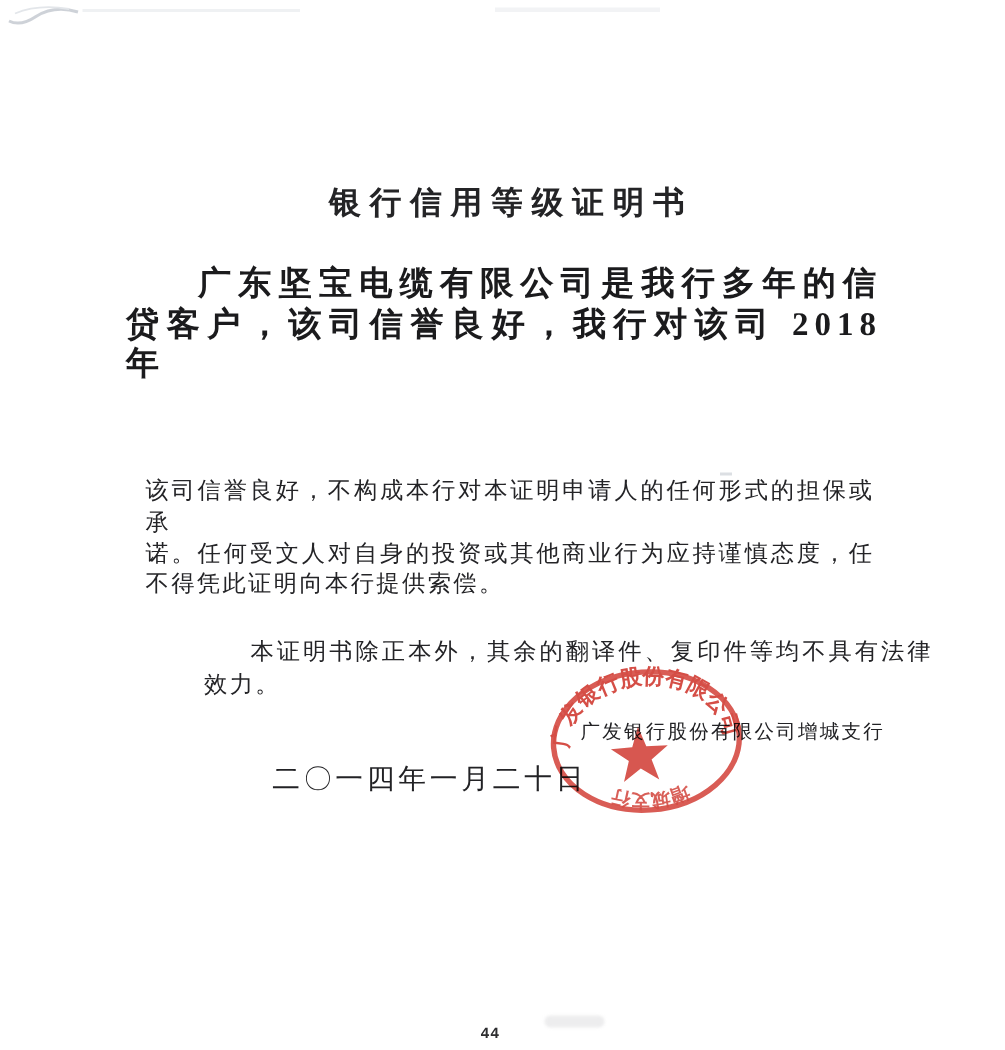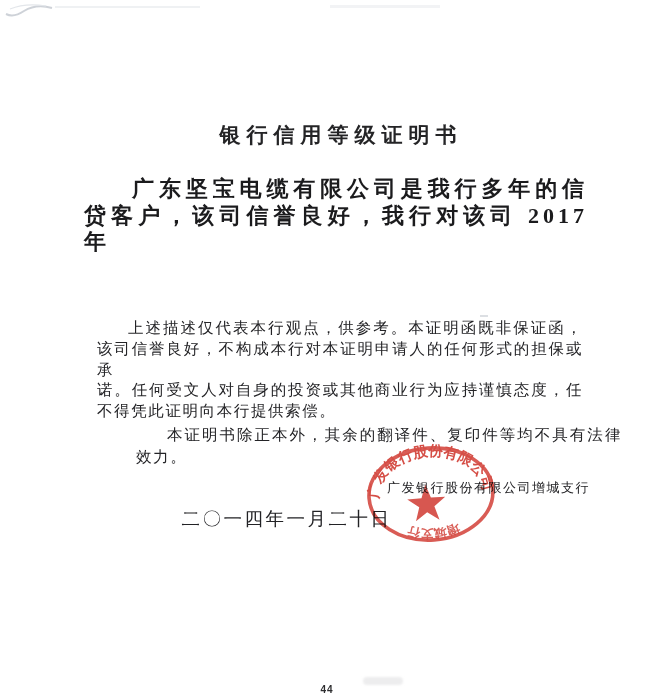--- a/index.html
+++ b/index.html
@@ -95,25 +95,24 @@
 </svg>
 <div class="abs streak1"></div>
 <div class="abs streak2"></div>
 <div class="abs dash"></div>
 <div class="abs smudge"></div>
 
 <div class="abs title">银行信用等级证明书</div>
 
 <div class="abs body-para">
   <div class="jl ind-main">广东坚宝电缆有限公司是我行多年的信</div>
-  <div class="jl">贷客户，该司信誉良好，我行对该司 2017 年</div>
+  <div class="jl">贷客户，该司信誉良好，我行对该司 2018 年</div>
 </div>
 
 <div class="abs disc">
-  <div class="jl ind-small">上述描述仅代表本行观点，供参考。本证明函既非保证函，</div>
   <div class="jl">该司信誉良好，不构成本行对本证明申请人的任何形式的担保或承</div>
   <div class="jl">诺。任何受文人对自身的投资或其他商业行为应持谨慎态度，任</div>
   <div>不得凭此证明向本行提供索偿。</div>
 </div>
 
 <div class="abs valid">
   <div class="jl ind-small">本证明书除正本外，其余的翻译件、复印件等均不具有法律</div>
   <div>效力。</div>
 </div>
 

